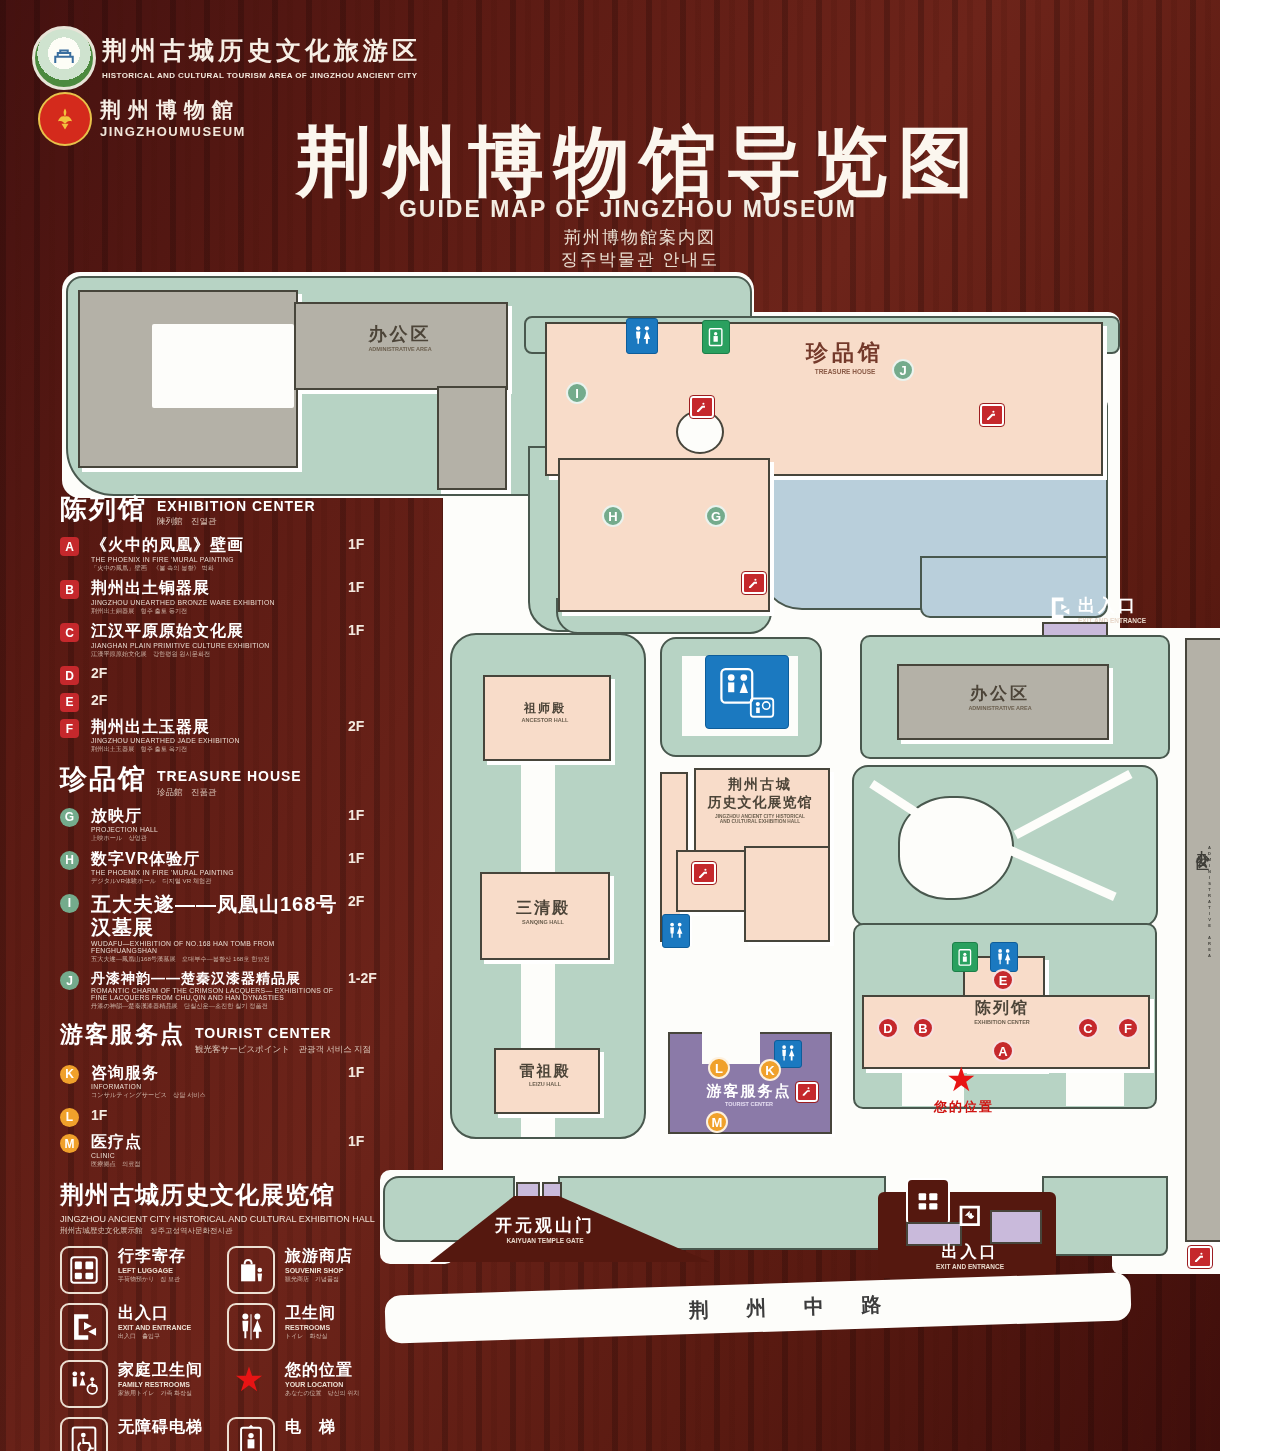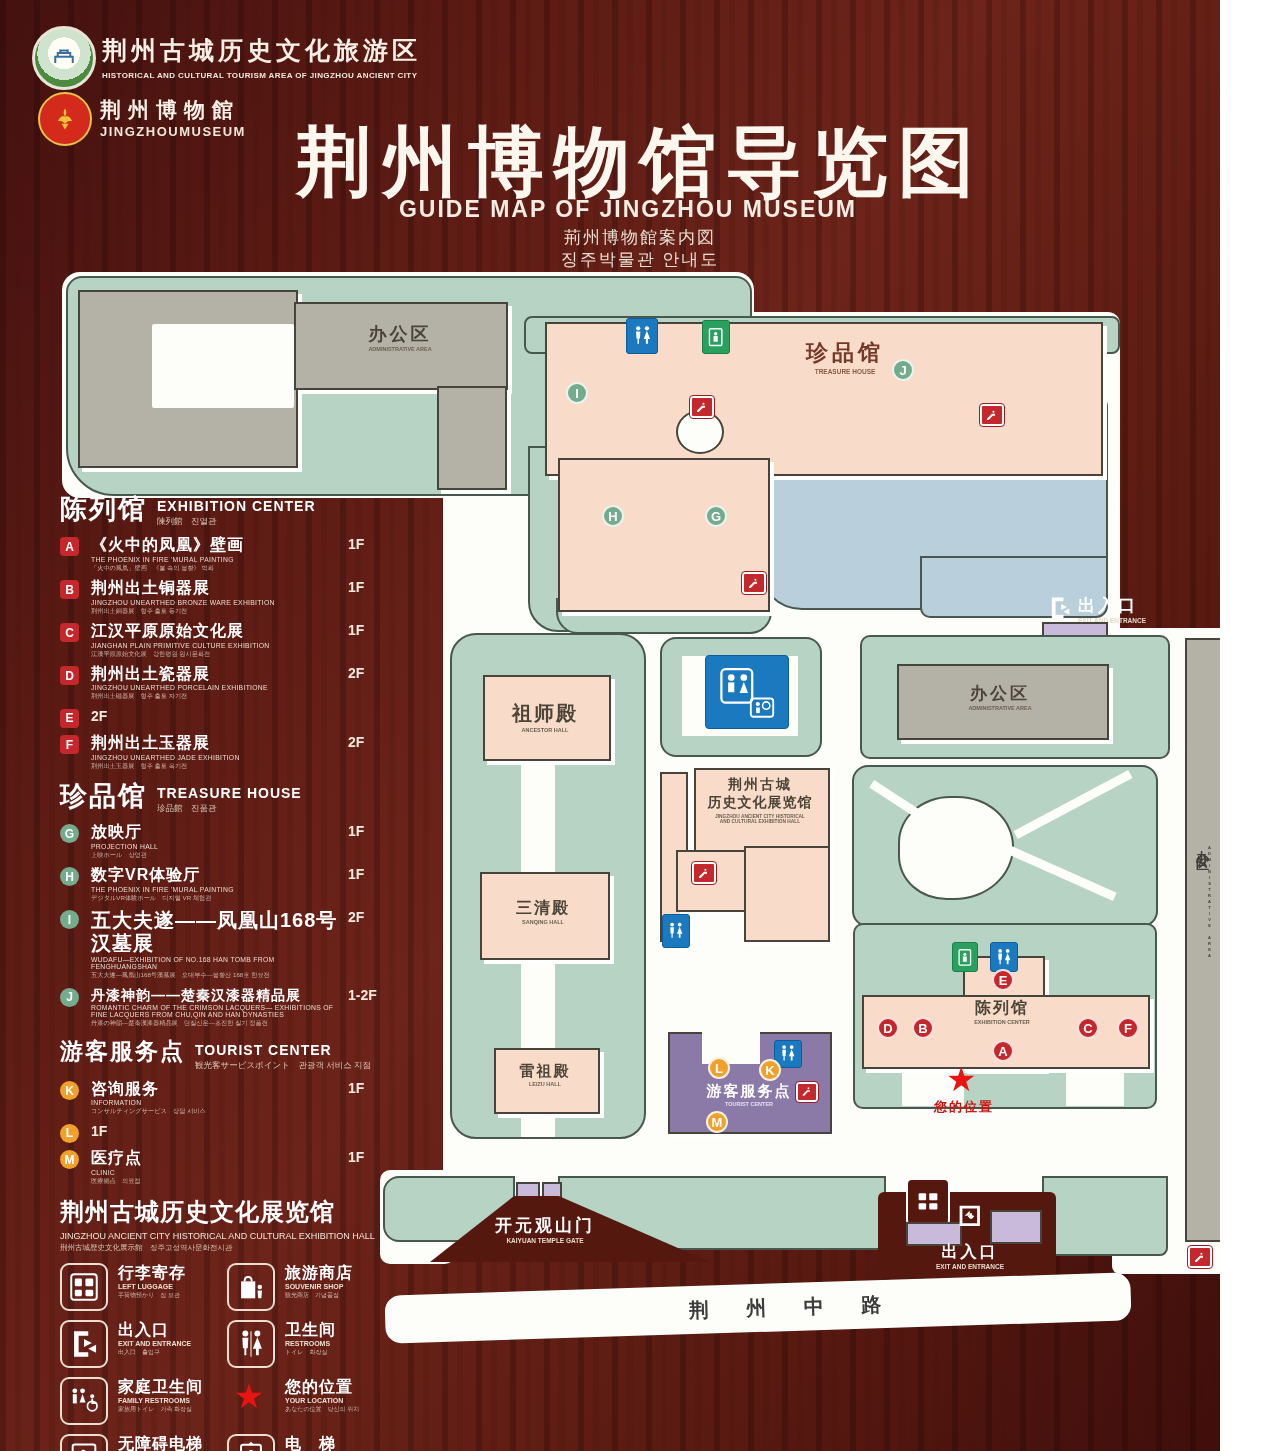--- a/index.html
+++ b/index.html
@@ -213,21 +213,21 @@
   <div class="white" style="left:1000px;top:868px;width:120px;height:9px;transform:rotate(24deg);"></div>
 
   <div class="grayb" style="left:1185px;top:638px;width:36px;height:600px;"></div>
   <div class="abs vstrip-label" style="left:1193px;top:840px;height:140px;font-size:13px;">办公区</div>
   <div class="abs vstrip-label" style="left:1207px;top:845px;height:150px;font-size:4px;letter-spacing:1px;">ADMINISTRATIVE AREA</div>
 
   <div class="mint" style="left:450px;top:633px;width:192px;height:502px;border-radius:26px;"></div>
   <div class="white" style="left:521px;top:755px;width:34px;height:382px;"></div>
   <div class="pinkb" style="left:483px;top:675px;width:124px;height:82px;"></div>
   <div class="bl pinktxt" style="left:483px;top:700px;width:124px;">
-    <div class="zh" style="font-size:20px;letter-spacing:2px;color:#4c4438;">祖师殿</div>
+    <div class="zh" style="font-size:12px;letter-spacing:2px;color:#4c4438;">祖师殿</div>
     <div class="en" style="font-size:5.5px;color:#6b5f4e;">ANCESTOR HALL</div>
   </div>
   <div class="pinkb" style="left:480px;top:872px;width:126px;height:84px;"></div>
   <div class="bl" style="left:480px;top:898px;width:126px;">
     <div class="zh" style="font-size:16px;letter-spacing:2px;">三清殿</div>
     <div class="en" style="font-size:5.5px;">SANQING HALL</div>
   </div>
   <div class="pinkb" style="left:494px;top:1048px;width:102px;height:62px;"></div>
   <div class="bl" style="left:494px;top:1062px;width:102px;">
     <div class="zh" style="font-size:15px;letter-spacing:2px;">雷祖殿</div>
@@ -426,25 +426,20 @@
       <span class="badge sq">C</span>
       <span>
           <div class="lg-zh">江汉平原原始文化展</div>
           <div class="lg-en">JIANGHAN PLAIN PRIMITIVE CULTURE EXHIBITION</div>
           <div class="lg-sub">江漢平原原始文化展　강한평원 원시문화전</div>
         </span>
       <span class="lg-floor">1F</span>
     </div>
     <div class="lg-item">
       <span class="badge sq">D</span>
-      <span>
-          <div class="lg-zh">荆州出土瓷器展</div>
-          <div class="lg-en">JINGZHOU UNEARTHED PORCELAIN EXHIBITIONE</div>
-          <div class="lg-sub">荆州出土磁器展　형주 출토 자기전</div>
-        </span>
       <span class="lg-floor">2F</span>
     </div>
     <div class="lg-item">
       <span class="badge sq">E</span>
       <span class="lg-floor">2F</span>
     </div>
     <div class="lg-item">
       <span class="badge sq">F</span>
       <span>
           <div class="lg-zh">荆州出土玉器展</div>

